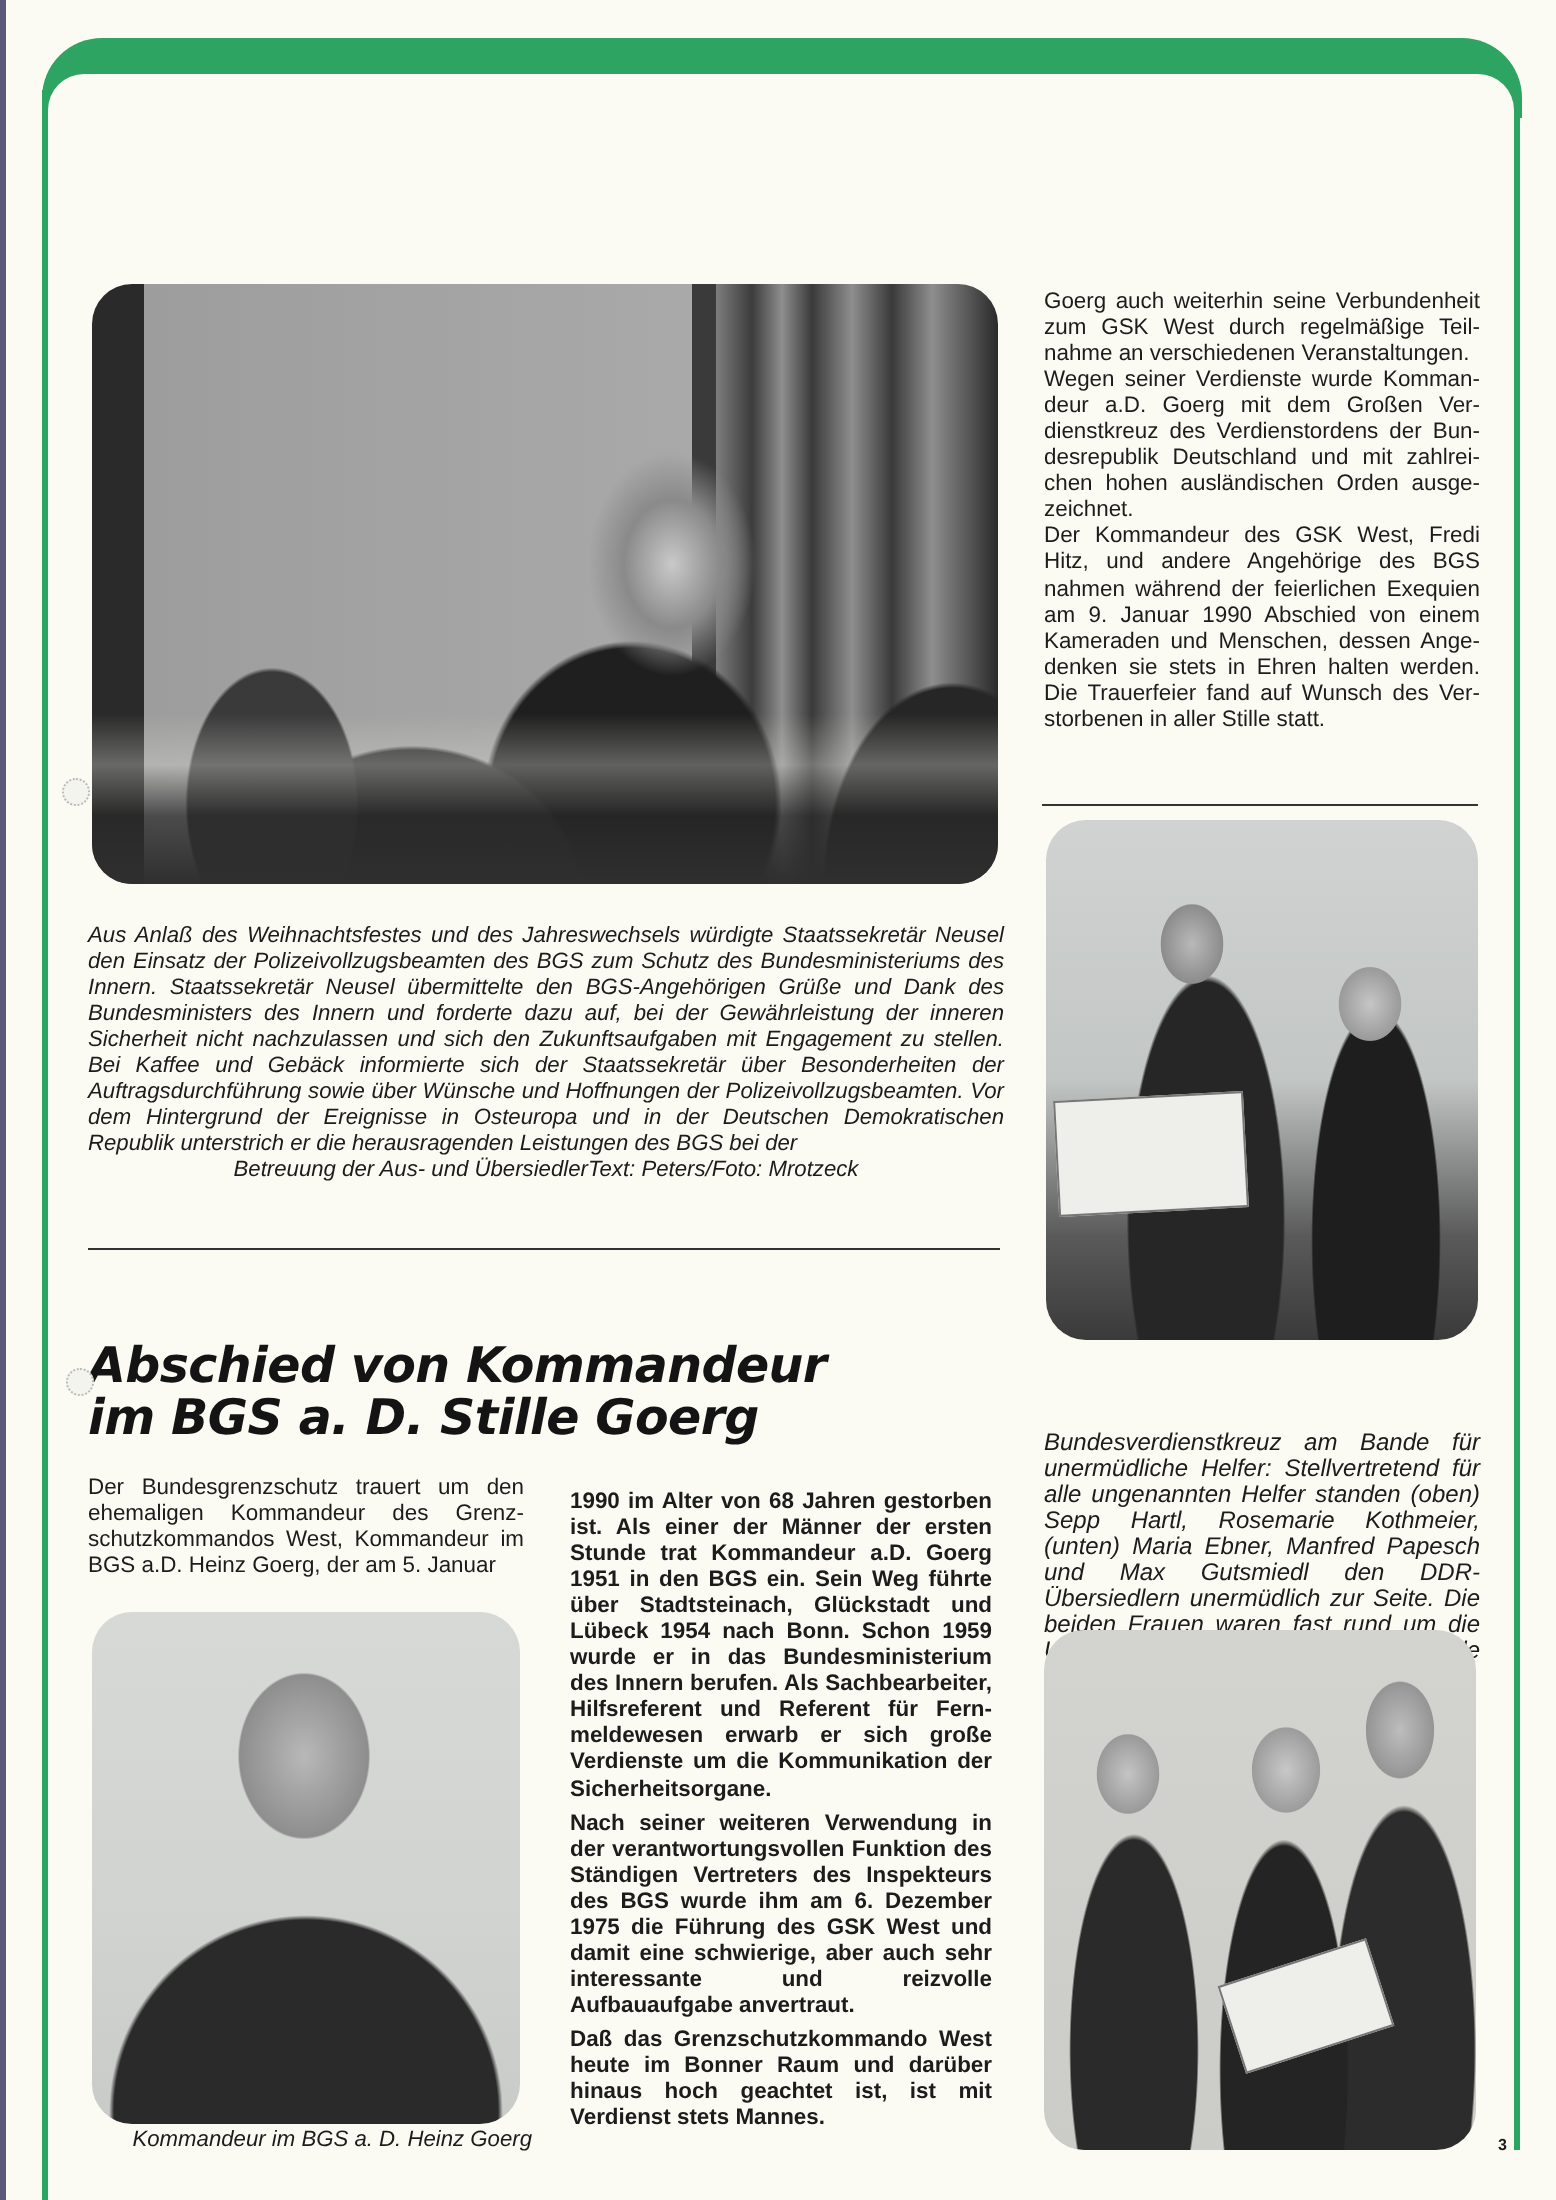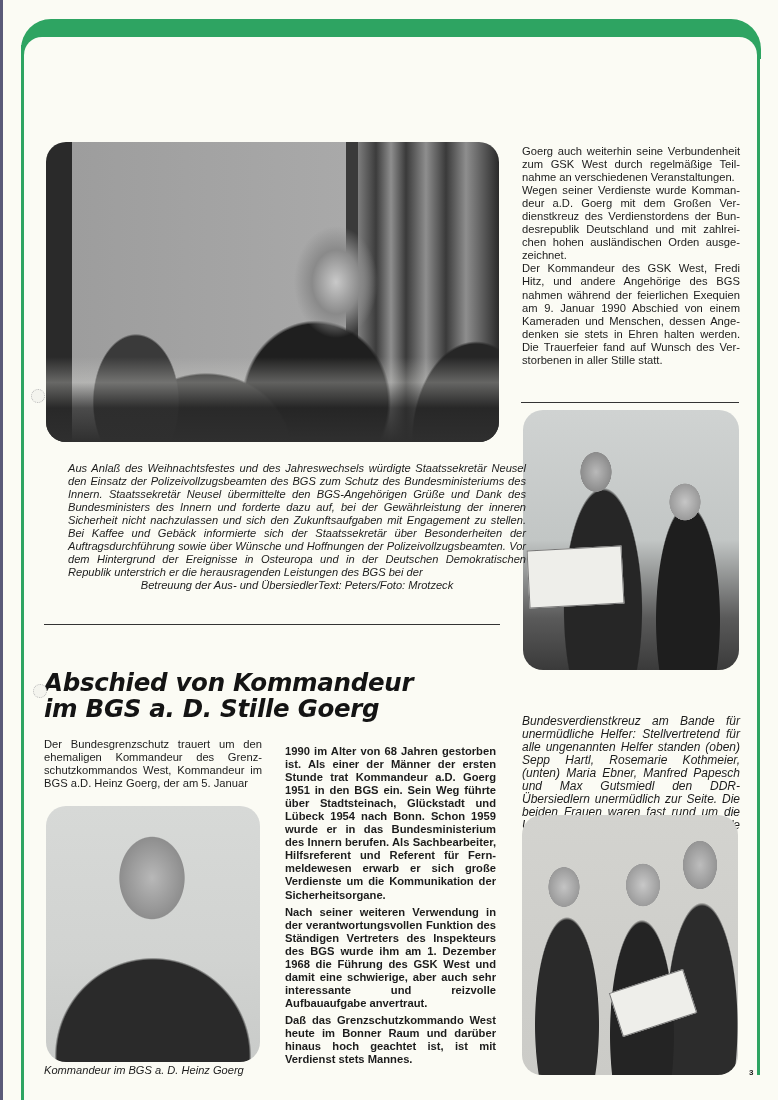--- a/index.html
+++ b/index.html
@@ -96,21 +96,21 @@
     border: 1px dotted #b8b8b8; background: #f4f4ee;
   }
 
   
   .text {
     position: absolute; font-size: 11.2px; line-height: 13.05px;
     text-align: justify; hyphens: manual;
   }
   .italic { font-style: italic; }
   .caption-meeting {
-    left: 44px; top: 462px; width: 458px; font-size: 11.1px; line-height: 13.05px; margin-left: 24px;
+    left: 44px; top: 462px; width: 458px; font-size: 11.1px; line-height: 13.05px;
   }
   .caption-meeting .credit-line {
     display: flex; justify-content: center;
   }
   .rule {
     position: absolute; height: 1px; background: #333;
   }
   .rule-1 { left: 44px; top: 624px; width: 456px; }
   .rule-2 { left: 521px; top: 402px; width: 218px; }
 
@@ -121,21 +121,21 @@
     position: absolute; left: 44px; top: 670px; width: 460px;
     font-family: "DejaVu Sans", sans-serif;
     font-weight: 700; font-style: italic; font-size: 24.5px; line-height: 26px;
     color: #141414; letter-spacing: -0.3px;
   }
   .article-col1 { left: 44px; top: 738px; width: 218px; }
   .article-col2 { left: 281px; top: 741px; width: 219px; }
   .article-col2 p { margin: 4px; font-weight: bold; }
 
   .caption-portrait {
-    left: 44px; top: 1064px; width: 222px; text-align: left; font-size: 11.1px;
+    left: 44px; top: 1064px; width: 222px; text-align: right; font-size: 11.1px;
   }
   .caption-awards {
     left: 522px; top: 715px; width: 218px; font-size: 12px;
   }
 </style>
 </head>
 <body>
 
 <div class="page-edge"></div>
 <div class="frame-top"></div>
@@ -174,21 +174,21 @@
 </div>
 <div class="punch-hole" style="left:33px;top:684px;"></div>
 
 <div class="text article-col1">Der Bundesgrenzschutz trauert um den ehemaligen Kommandeur des Grenz­schutzkommandos West, Kommandeur im BGS a.D. Heinz Goerg, der am 5. Januar</div>
 
 <div class="photo photo-portrait" title="Photo: Portrait of Kommandeur Heinz Goerg in uniform"></div>
 <div class="text italic caption-portrait">Kommandeur im BGS a. D. Heinz Goerg</div>
 
 <div class="text article-col2">
   <p>1990 im Alter von 68 Jahren gestorben ist. Als einer der Männer der ersten Stunde trat Kommandeur a.D. Goerg 1951 in den BGS ein. Sein Weg führte über Stadtsteinach, Glückstadt und Lübeck 1954 nach Bonn. Schon 1959 wurde er in das Bundesmini­sterium des Innern berufen. Als Sachbear­beiter, Hilfsreferent und Referent für Fern­meldewesen erwarb er sich große Verdien­ste um die Kommunikation der Sicherheits­organe.</p>
-  <p>Nach seiner weiteren Verwendung in der verantwortungsvollen Funktion des Stän­digen Vertreters des Inspekteurs des BGS wurde ihm am 1. Dezember 1968 die Füh­rung des GSK West und damit eine schwierige, aber auch sehr interessante und reizvolle Aufbauaufgabe anvertraut.</p>
+  <p>Nach seiner weiteren Verwendung in der verantwortungsvollen Funktion des Stän­digen Vertreters des Inspekteurs des BGS wurde ihm am 6. Dezember 1975 die Füh­rung des GSK West und damit eine schwierige, aber auch sehr interessante und reizvolle Aufbauaufgabe anvertraut.</p>
   <p>Daß das Grenzschutzkommando West heute im Bonner Raum und darüber hinaus hoch geachtet ist, ist mit Verdienst stets Mannes.</p>
 </div>
 
 <div class="photo photo-award-bottom" title="Photo: Maria Ebner, Manfred Papesch and Max Gutsmiedl with awards">
   <div class="doc"></div>
 </div>
 
 <div class="page-number">3</div>
 
 </body></html>

